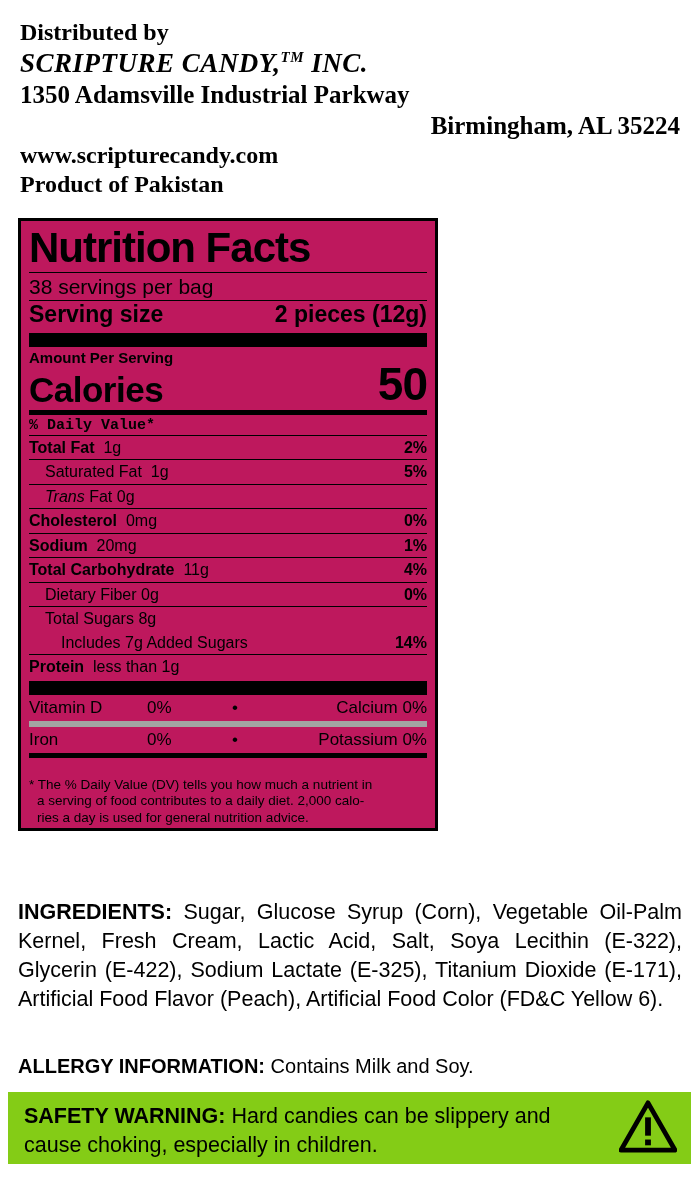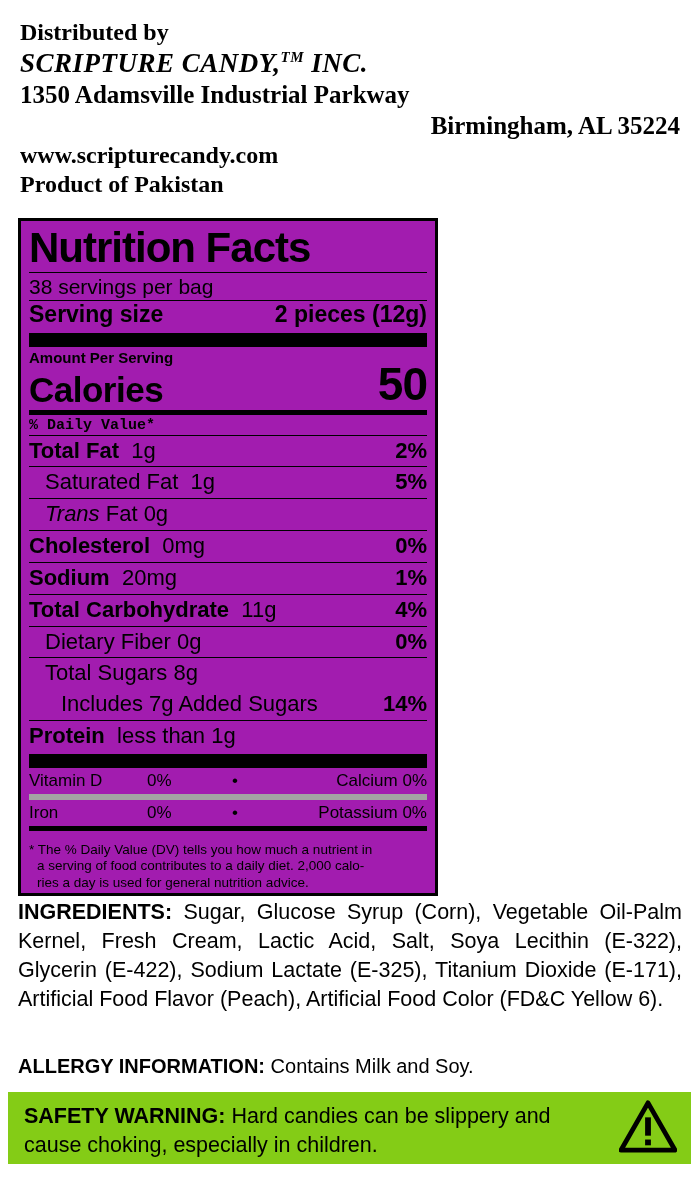--- a/index.html
+++ b/index.html
@@ -45,21 +45,21 @@
   .d6 { font-size: 24px; }
 
   
   .nfp {
     position: absolute;
     left: 18px;
     top: 218px;
     width: 420px;
     box-sizing: border-box;
     border: 3px solid #000;
-    background: #a21caf;
+    background: #be185d;
     padding: 4px 8px 2px 8px;
     font-family: "Liberation Sans", sans-serif;
   }
   .nf-title {
     font-size: 42px;
     font-weight: bold;
     letter-spacing: -1px;
     line-height: 1.0;
     margin: 2px 0 3px 0;
   }
@@ -109,21 +109,21 @@
     font-size: 15px;
     font-weight: bold;
     padding: 2px 0 1px 0;
     font-family: Liberation Mono, monospace;
   }
 
   .nrow {
     display: flex;
     justify-content: space-between;
     align-items: baseline;
-    font-size: 22px;
+    font-size: 16px;
     line-height: 1.22;
     padding: 2px 0 2px 0;
     border-top: 1px solid #000;
   }
   .nrow.no-top { border-top: none; }
   .nrow .lbl { white-space: nowrap; }
   .nrow .val { font-weight: bold; white-space: nowrap; }
   .b { font-weight: bold; }
   .ital { font-style: italic; }
   .ind1 { padding-left: 16px; }
@@ -141,21 +141,21 @@
   .vrow:first-child { border-top: none; }
   .vrow .vname { width: 118px; }
   .vrow .vval { width: 70px; }
   .vrow .vdot { width: 36px; text-align: center; }
   .vrow .vname2 { flex: 1; text-align: right; }
 
   .footnote {
     font-size: 13.5px;
     line-height: 1.22;
     border-top: 5px solid #000;
-    padding-top: 11px;
+    padding-top: 19px;
     margin-top: 0px;
   }
   .footnote .fn-indent { padding-left: 8px; display: block; }
 
   
   .ingredients {
     position: absolute;
     left: 18px;
     top: 898px;
     width: 664px;

